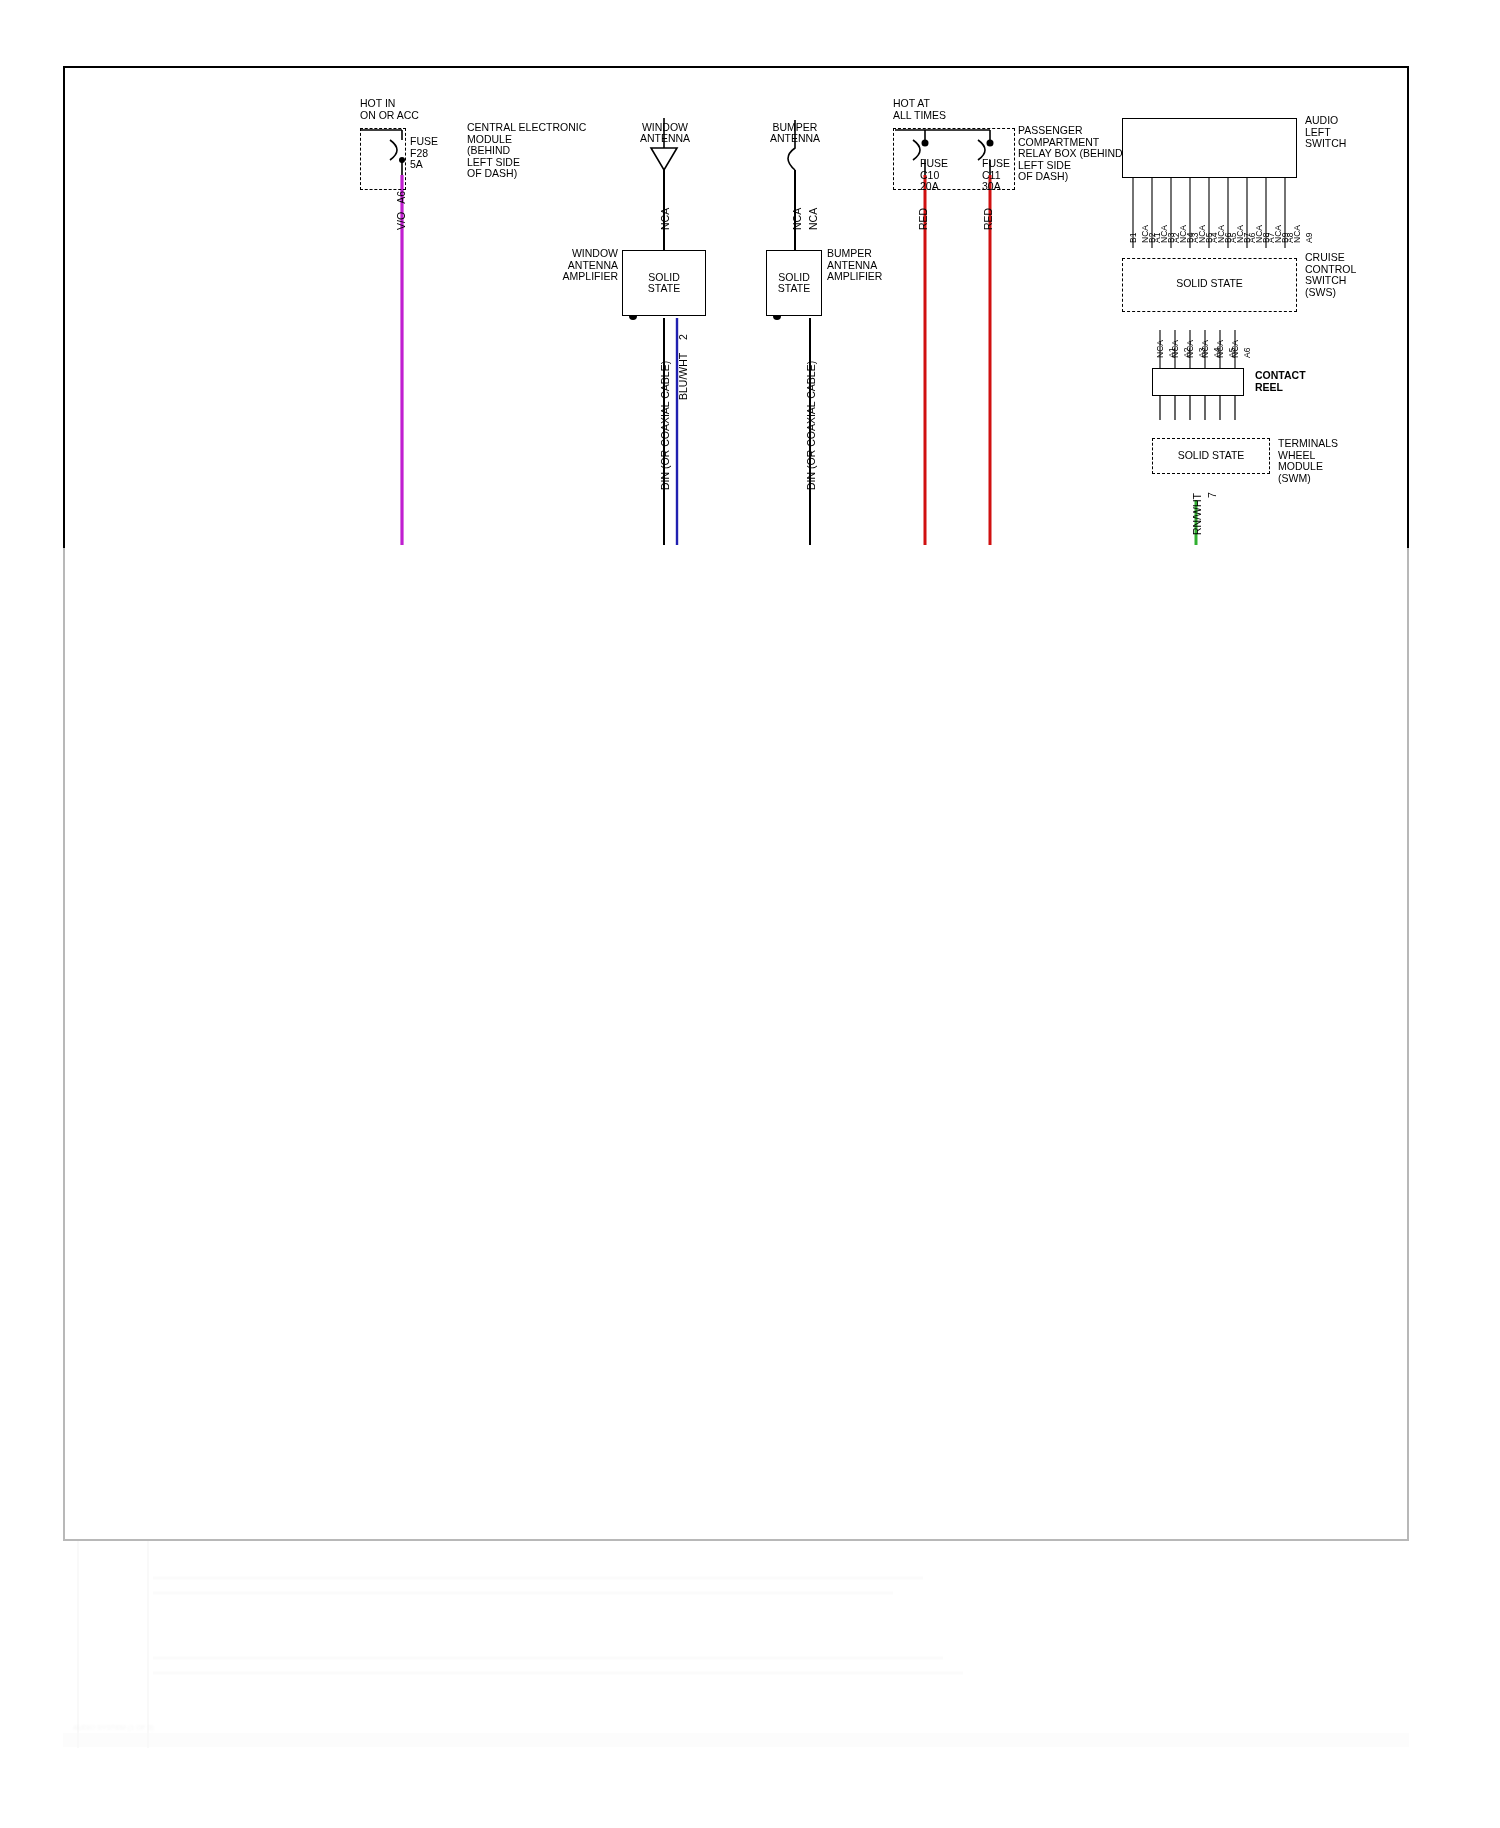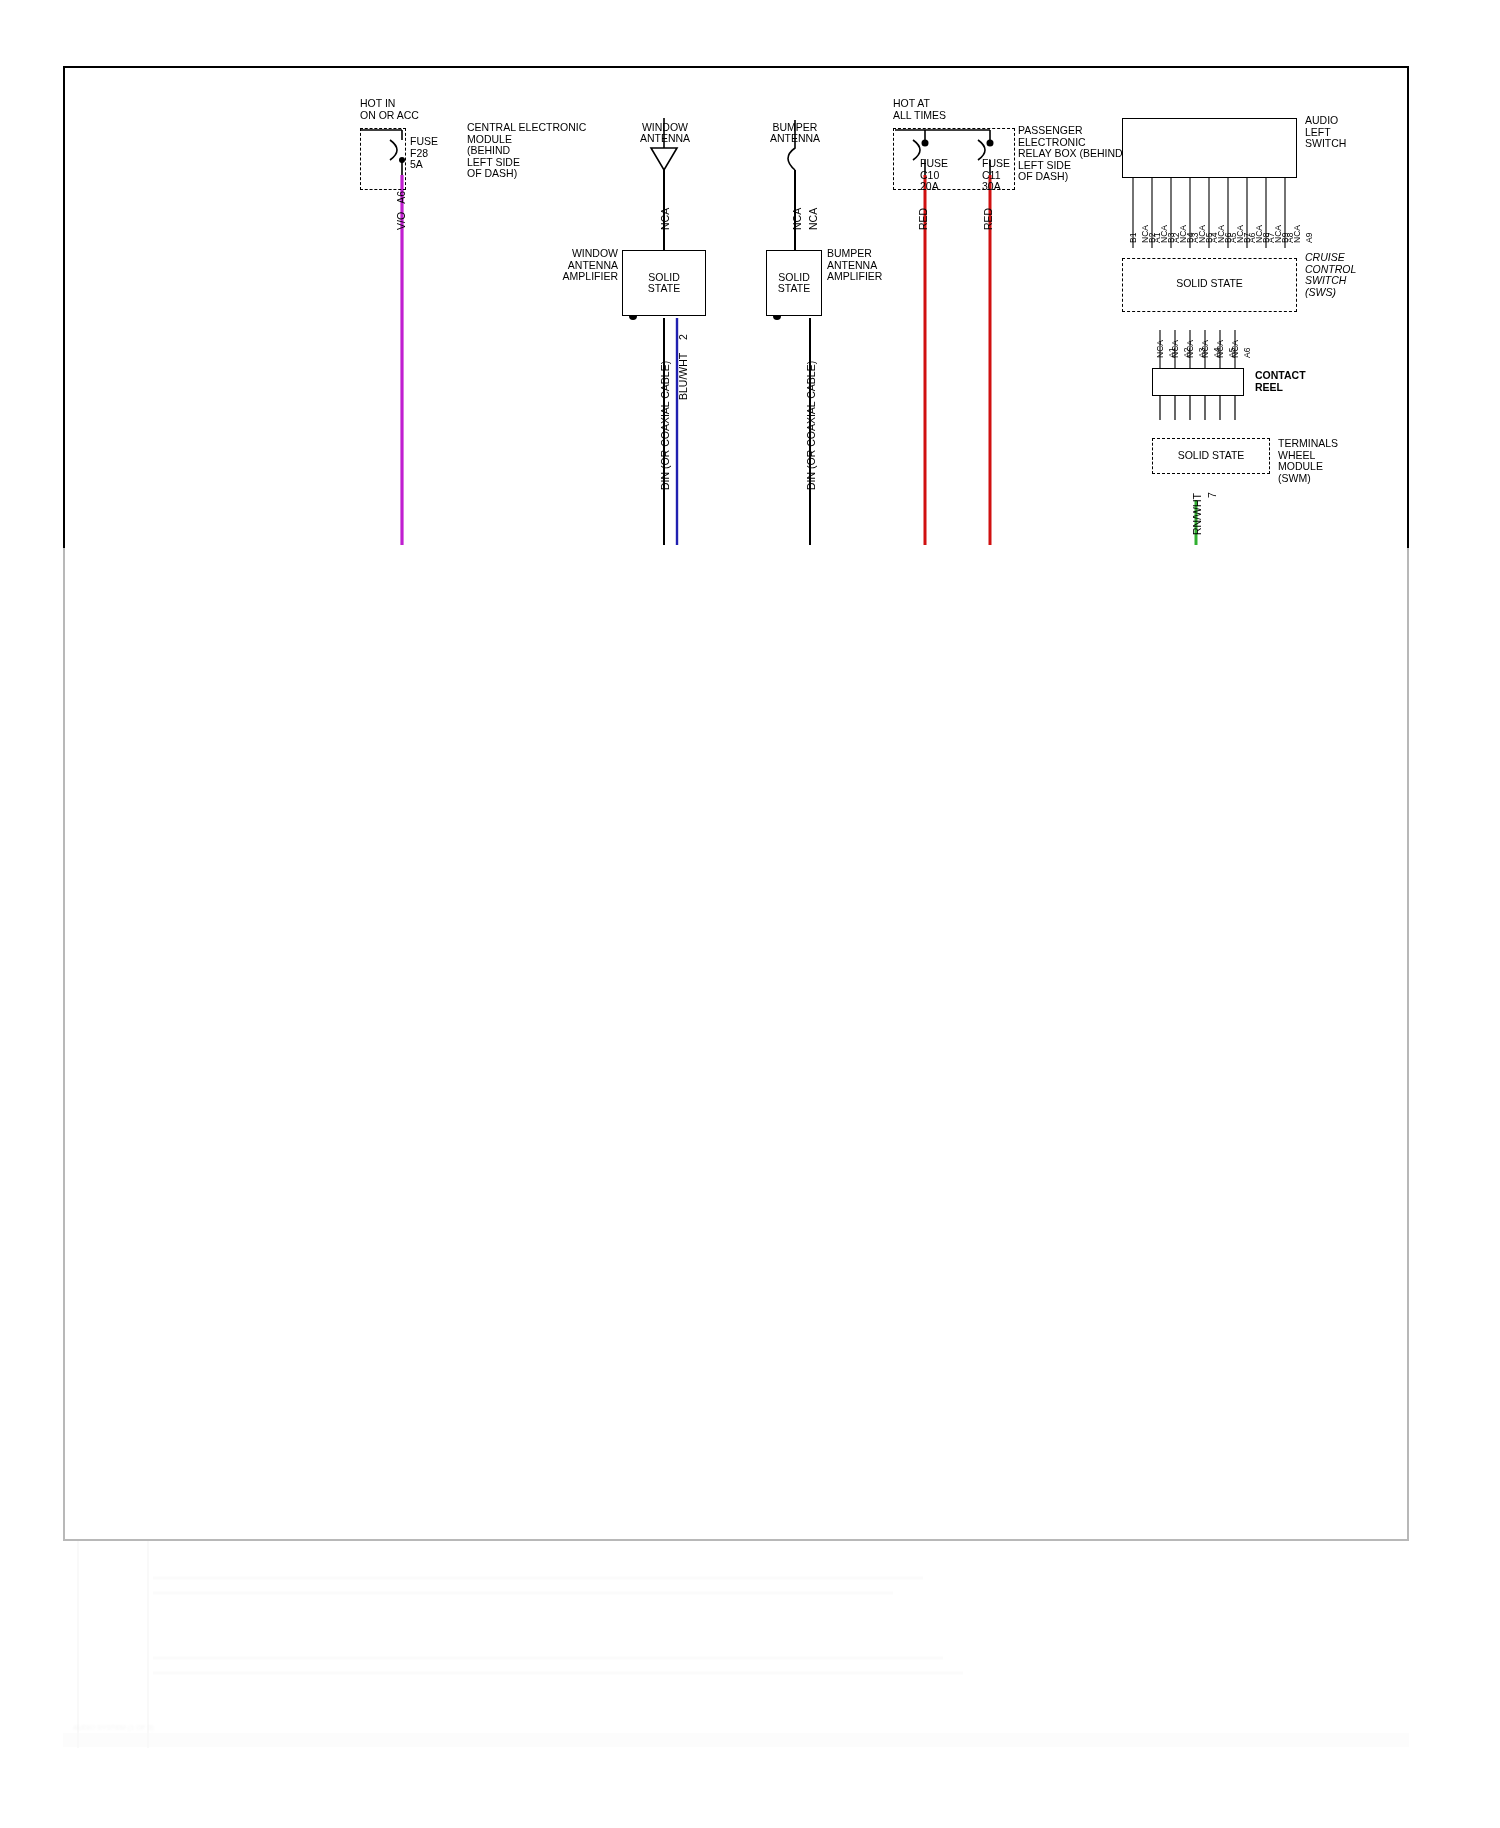--- a/index.html
+++ b/index.html
@@ -325,21 +325,21 @@
   <div class="abs boxdash" style="left:893px; top:128px; width:122px; height:62px;"></div>
   <div class="abs lbl" style="left:893px; top:98px;">HOT AT
 ALL TIMES</div>
   <div class="abs lbl" style="left:920px; top:158px;">FUSE
 C10
 20A</div>
   <div class="abs lbl" style="left:982px; top:158px;">FUSE
 C11
 30A</div>
   <div class="abs lbl" style="left:1018px; top:125px;">PASSENGER
-ELECTRONIC
+COMPARTMENT
 RELAY BOX (BEHIND
 LEFT SIDE
 OF DASH)</div>
   <div class="abs lbl vert" style="left:918px; top:230px;">RED</div>
   <div class="abs lbl vert" style="left:983px; top:230px;">RED</div>
 
   <div class="abs box" style="left:1122px; top:118px; width:175px; height:60px;"></div>
   <div class="abs lbl" style="left:1305px; top:115px;">AUDIO
 LEFT
 SWITCH</div>
@@ -377,21 +377,21 @@
     <div class="abs lbl xs vert" style="left:1274px; top:243px;">NCA</div>
     <div class="abs lbl xs vert" style="left:1286px; top:243px;">A8</div>
 
     <div class="abs lbl xs vert" style="left:1281px; top:243px;">B9</div>
     <div class="abs lbl xs vert" style="left:1293px; top:243px;">NCA</div>
     <div class="abs lbl xs vert" style="left:1305px; top:243px;">A9</div>
   </div>
 
   <div class="abs boxdash" style="left:1122px; top:258px; width:175px; height:54px;"></div>
   <div class="abs lbl ctr" style="left:1122px; top:276px; width:175px; height:16px;">SOLID STATE</div>
-  <div class="abs lbl" style="left:1305px; top:252px;font-style:italic;">CRUISE
+  <div class="abs lbl" style="left:1305px; top:252px;">CRUISE
 CONTROL
 SWITCH
 (SWS)</div>
 
   <div class="abs box" style="left:1152px; top:368px; width:92px; height:28px;"></div>
   <div class="abs lbl" style="left:1255px; top:370px;font-weight:bold;">CONTACT
 REEL</div>
   <div class="abs">
     <div class="abs lbl xs vert" style="left:1156px; top:358px;">NCA</div>
     <div class="abs lbl xs vert" style="left:1168px; top:358px;">A1</div>

